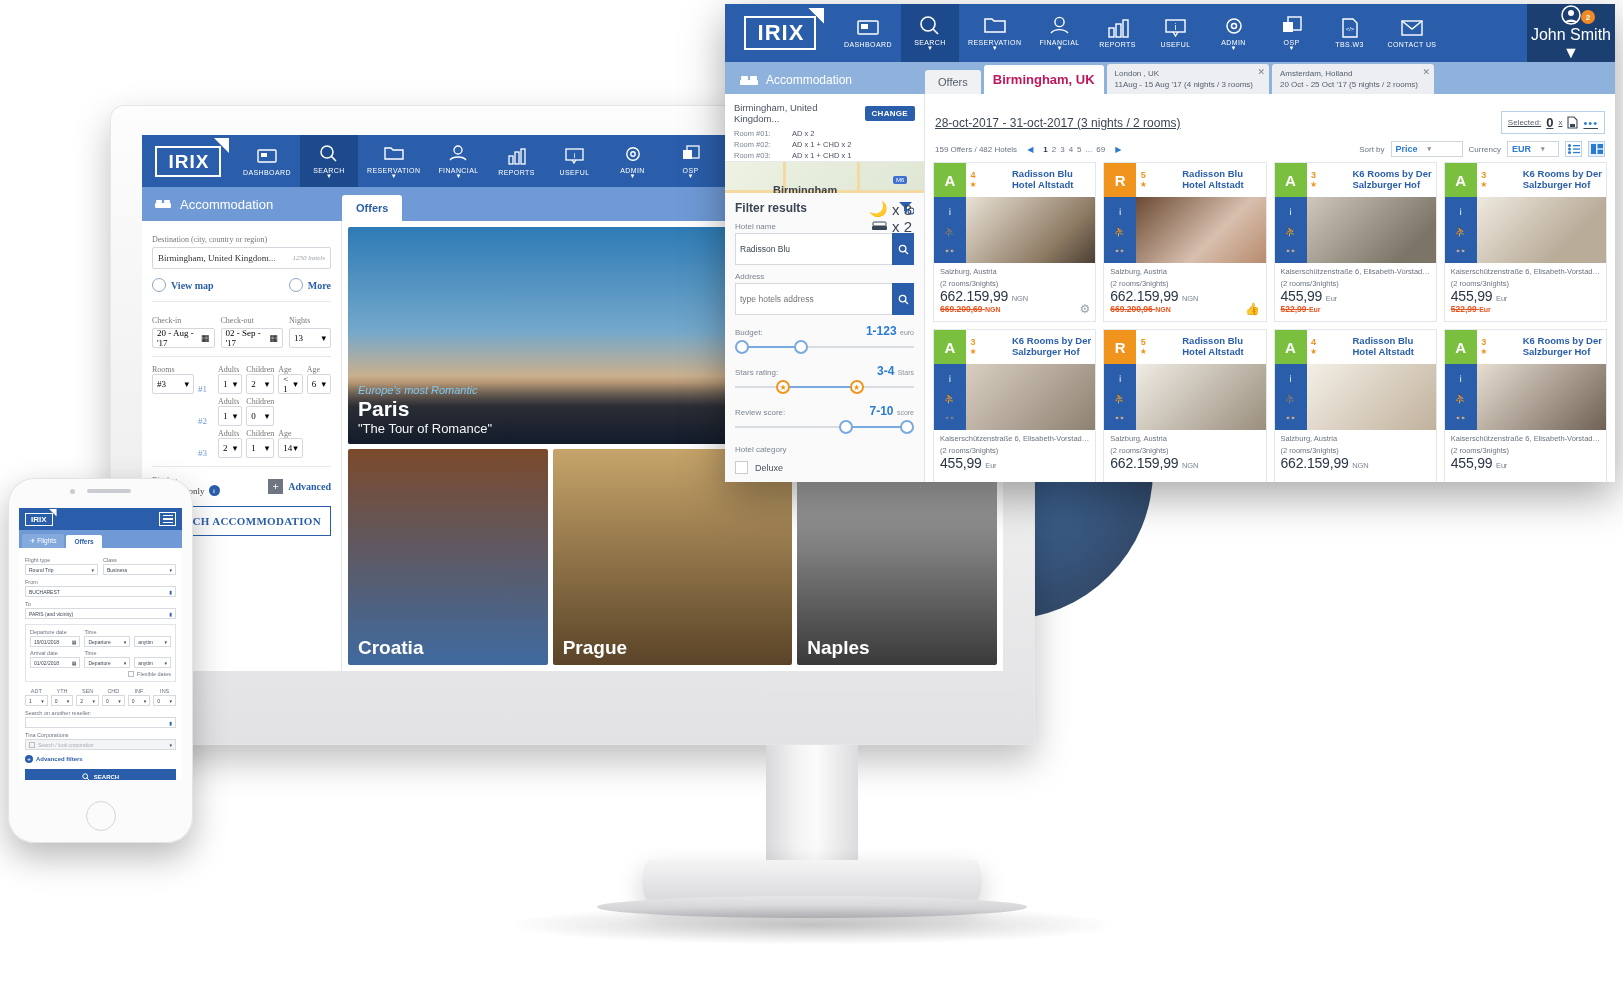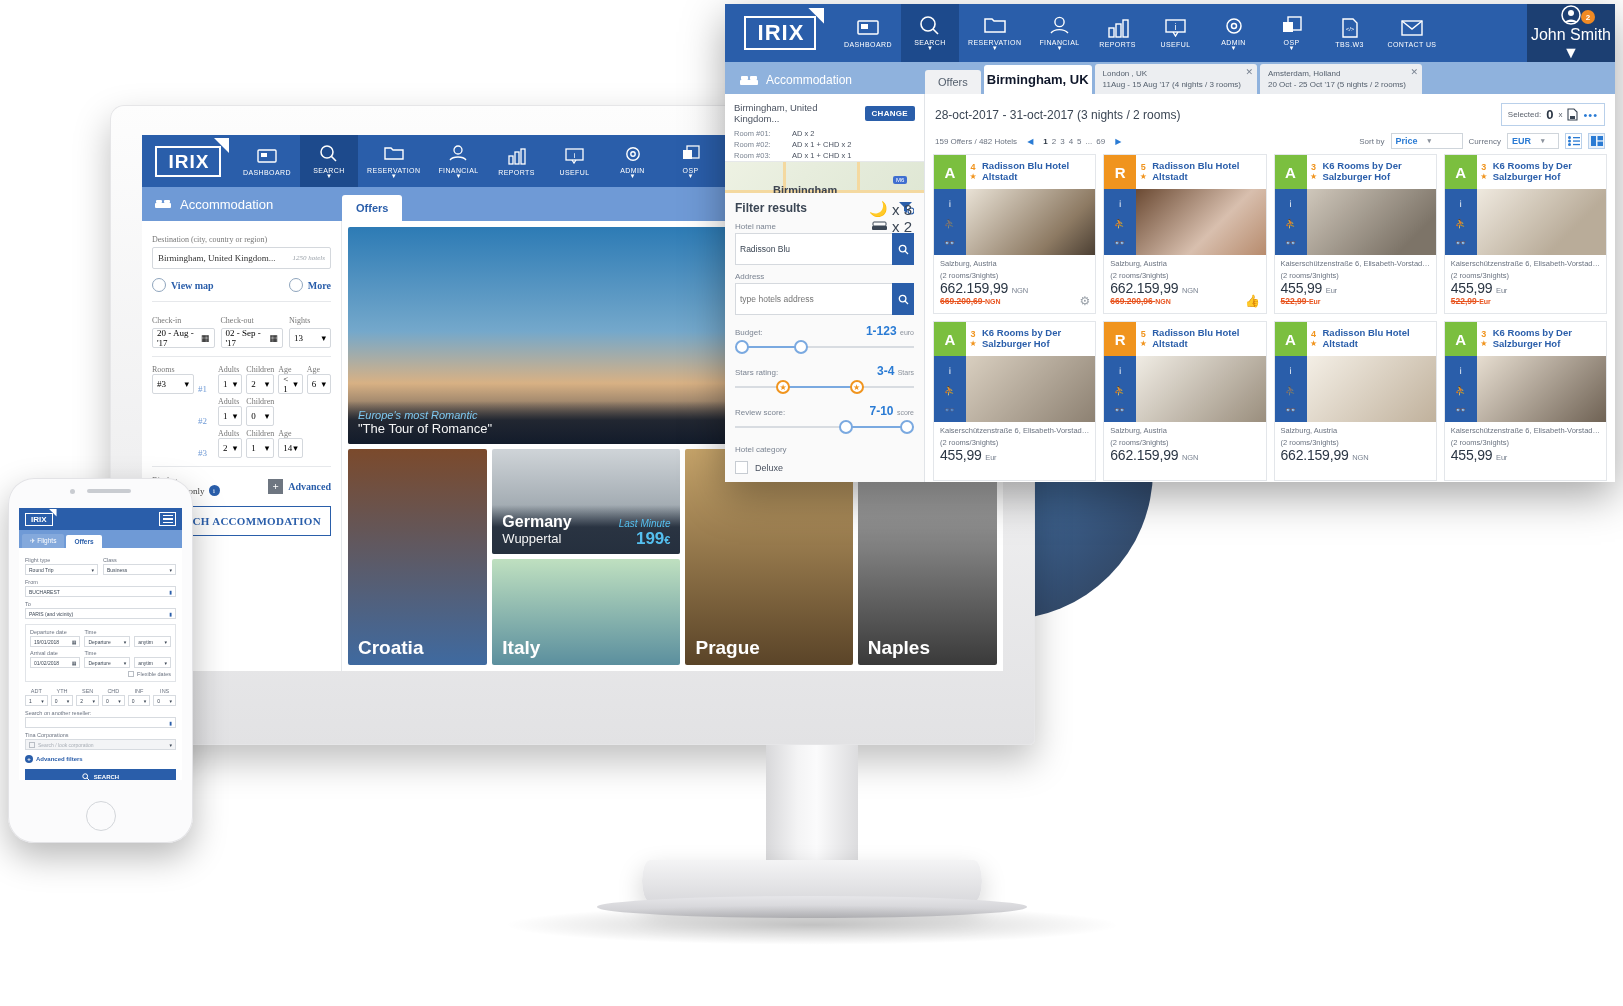--- a/index.html
+++ b/index.html
@@ -176,21 +176,21 @@
     background:#fff; box-shadow:0 14px 40px rgba(0,0,0,.35);
     overflow:hidden; display:flex; flex-direction:column;
   }
   .w-topnav{ height:58px; background:#2a5eaa; display:flex; color:#fff; }
   .w-topnav .logo-box{ width:110px; }
   .w-nav{ display:flex; flex:1; }
   .w-subbar{ height:32px; background:#8fb2dd; display:flex; align-items:flex-end; }
   .w-acc{ width:200px; color:#fff; font-size:12px; display:flex; align-items:center; gap:7px; padding:0 0 7px 14px;}
   .w-tabs{ display:flex; align-items:flex-end; gap:3px; }
   .w-tab{ background:#f0f1f3; color:#55606e; font-size:11px; padding:6px 13px; border-radius:3px 3px 0 0; cursor:pointer; }
-  .w-tab.active{ background:#fff; color:#0f172a; font-weight:bold; font-size:13px; padding:7px 3px;}
+  .w-tab.active{ background:#fff; color:#be185d; font-weight:bold; font-size:13px; padding:7px 9px;}
   .w-tab.small{ font-size:8px; line-height:11px; padding:4px 16px 4px 8px; position:relative; background:#eceef1;}
   .w-tab.small .x{ position:absolute; right:4px; top:3px; font-size:9px; color:#7a8492; cursor:pointer;}
   .w-body{ flex:1; display:flex; min-height:0; background:#f2f3f5; }
   .w-left{ width:200px; background:#fff; border-right:1px solid #e1e4e8; display:flex; flex-direction:column; }
   .w-dest{ display:flex; align-items:center; justify-content:space-between; padding:8px 9px 4px; }
   .w-dest .t{ font-size:9.5px; color:#4a5260; }
   .chg{ background:#2a5eaa; color:#fff; font-size:8px; font-weight:bold; padding:3px 7px; border-radius:2px; letter-spacing:.3px; cursor:pointer;}
   .roomline{ display:flex; font-size:7.5px; color:#4a5260; padding:1px 9px; gap:10px; }
   .roomline .k{ width:48px; color:#7b8492; }
   .nightsbox{ position:absolute; right:12px; top:106px; text-align:right; color:#3b4654; }
@@ -220,21 +220,21 @@
   .rngrow .v small{ font-size:7px; color:#8b929c; font-weight:normal; }
   .slider{ position:relative; height:16px; margin-top:1px; }
   .strack{ position:absolute; top:7px; left:0; right:0; height:2px; background:#d8dce1; }
   .sfill{ position:absolute; top:7px; height:2px; background:#7aa9e0; }
   .knob{ position:absolute; top:1px; width:14px; height:14px; border-radius:50%; background:#fff; border:2px solid #7aa9e0; cursor:pointer;}
   .knob.star{ border-color:#f0941e; background:#fff; display:flex; align-items:center; justify-content:center; color:#f0941e; font-size:8px;}
   .chkrow{ display:flex; align-items:center; gap:7px; margin-top:7px; font-size:9px; color:#4a5260; }
   .chk{ width:13px; height:13px; border:1px solid #c7ccd2; background:#fff; }
 
   .w-right{ flex:1; display:flex; flex-direction:column; min-width:0; background:#fff; }
-  .w-daterow{ padding:9px 10px 4px; font-size:12px; color:#3b4654; display:flex; justify-content:space-between; align-items:center;}
+  .w-daterow{ padding:17px 10px 4px; font-size:12px; color:#3b4654; display:flex; justify-content:space-between; align-items:center;text-decoration:underline;}
   .selbox{ border:1px solid #b9d0ea; display:flex; align-items:center; gap:5px; font-size:8px; color:#5a616c; padding:3px 6px;}
   .selbox b{ font-size:13px; color:#2b3644; }
   .w-toolbar{ display:flex; align-items:center; padding:3px 10px 5px; font-size:8px; color:#6b7380; gap:10px;}
   .pager{ display:flex; gap:4px; align-items:center; }
   .pager .p{ cursor:pointer; }
   .pager .p.cur{ color:#2b3644; font-weight:bold; }
   .arrw{ color:#2a7bd4; cursor:pointer; }
   .tool-right{ margin-left:auto; display:flex; align-items:center; gap:6px; }
   .minisel{ border:1px solid #cfd5db; height:16px; display:flex; align-items:center; gap:10px; padding:0 4px; font-size:9px; color:#2a7bd4; font-weight:bold; }
   .minisel span.c{ font-size:7px; color:#8b929c; }
@@ -243,21 +243,21 @@
 
   .cards{ flex:1; padding:0 8px 8px; display:grid; grid-template-columns:repeat(4,1fr); gap:7px; grid-auto-rows:160px; overflow:hidden;}
   .card{ border:1px solid #e3e6ea; background:#fff; display:flex; flex-direction:column; overflow:hidden; }
   .c-head{ display:flex; align-items:stretch; height:34px; }
   .c-mark{ width:32px; display:flex; align-items:center; justify-content:center; color:#fff; font-weight:bold; font-size:15px; }
   .c-mark.a{ background:#7bbf3f; }
   .c-mark.r{ background:#f0941e; }
   .c-stars{ width:14px; display:flex; flex-direction:column; align-items:center; justify-content:center; line-height:9px;}
   .c-stars .n{ font-size:9px; color:#f0941e; font-weight:bold; }
   .c-stars .s{ font-size:8px; color:#f0941e; }
-  .c-name{ flex:1; font-size:9.5px; font-weight:bold; color:#2a5eaa; line-height:11px; padding:5px 4px 0 2px; }
+  .c-name{ flex:1; font-size:9.5px; font-weight:bold; color:#2a5eaa; line-height:11px; padding:5px 4px 0 2px;margin-left:30px; }
   .c-media{ height:66px; display:flex; }
   .c-icons{ width:32px; background:#2a5eaa; display:flex; flex-direction:column; align-items:center; justify-content:space-around; padding:3px 0;}
   .c-icons .i{ color:#fff; font-size:9px; opacity:.95; }
   .c-icons .i.dim{ opacity:.45; }
   .c-photo{ flex:1; background-size:cover; background-position:center; }
   .p1{ background:linear-gradient(135deg,#e9e2d6,#8d7a63 70%,#4b3f33); }
   .p2{ background:linear-gradient(135deg,#6b4a33,#d8bfae 60%,#b78b6d); }
   .p3{ background:linear-gradient(135deg,#cfc7bb,#7d7468 80%); }
   .p4{ background:linear-gradient(135deg,#efe9df,#b9ac99 70%); }
   .p5{ background:linear-gradient(135deg,#d9cfc0,#8d8172); }
@@ -612,20 +612,21 @@
             </div>
 
             <div class="searchbtn">SEARCH ACCOMMODATION</div>
           </div>
 
           <div class="offers">
             <div class="offers-row">
               <div class="offer px-paris" style="flex:2.05">
                 <div class="cap">
                   <div class="kicker">Europe's most Romantic</div>
+                  <h3>Paris</h3>
                   <div class="sub">"The Tour of Romance"</div>
                 </div>
                 <div class="price-wrap">
                   <div class="from">from</div>
                   <div class="price">
                     <span>249</span><small>€</small>
                   </div>
                 </div>
               </div>
               <div style="flex:1;display:flex;flex-direction:column;gap:5px;min-width:0">
@@ -640,37 +641,20 @@
                     <div class="t">Barcelona</div>
                     <div class="s">Gaudi Steps</div>
                   </div>
                 </div>
               </div>
             </div>
 
             <div class="offers-row">
               <div class="offer px-autumn">
                 <h4>Croatia</h4>
-              </div>
-              <div style="flex:1.35;display:flex;flex-direction:column;gap:5px;min-width:0">
-                <div class="offer px-germany">
-                  <div class="cap">
-                    <div style="font-size:16px;font-weight:bold">Germany</div>
-                    <div class="sub">Wuppertal</div>
-                  </div>
-                  <div class="price-wrap" style="bottom:5px">
-                    <div class="from">Last Minute</div>
-                    <div class="price" style="font-size:17px">
-                      <span>199</span><small>€</small>
-                    </div>
-                  </div>
-                </div>
-                <div class="offer px-italy">
-                  <h4>Italy</h4>
-                </div>
               </div>
               <div class="offer px-prague" style="flex:1.2">
                 <h4>Prague</h4>
               </div>
               <div class="offer px-naples">
                 <h4>Naples</h4>
               </div>
             </div>
           </div>
         </div>

